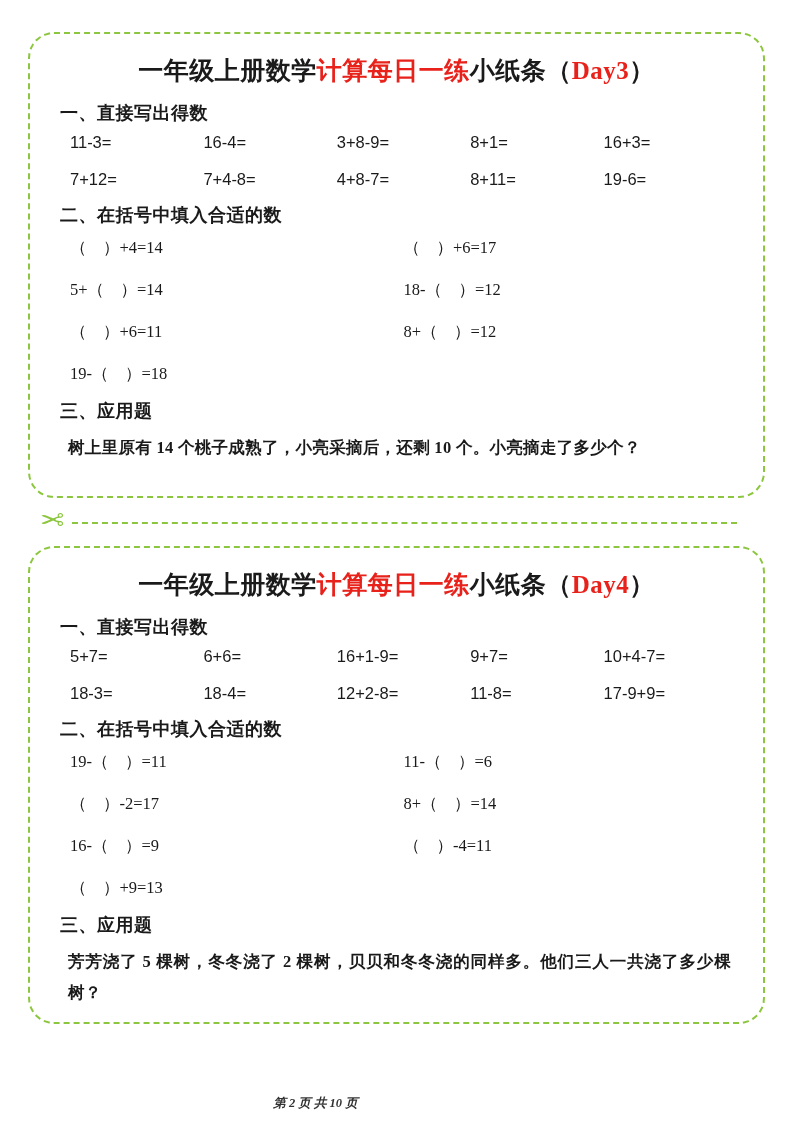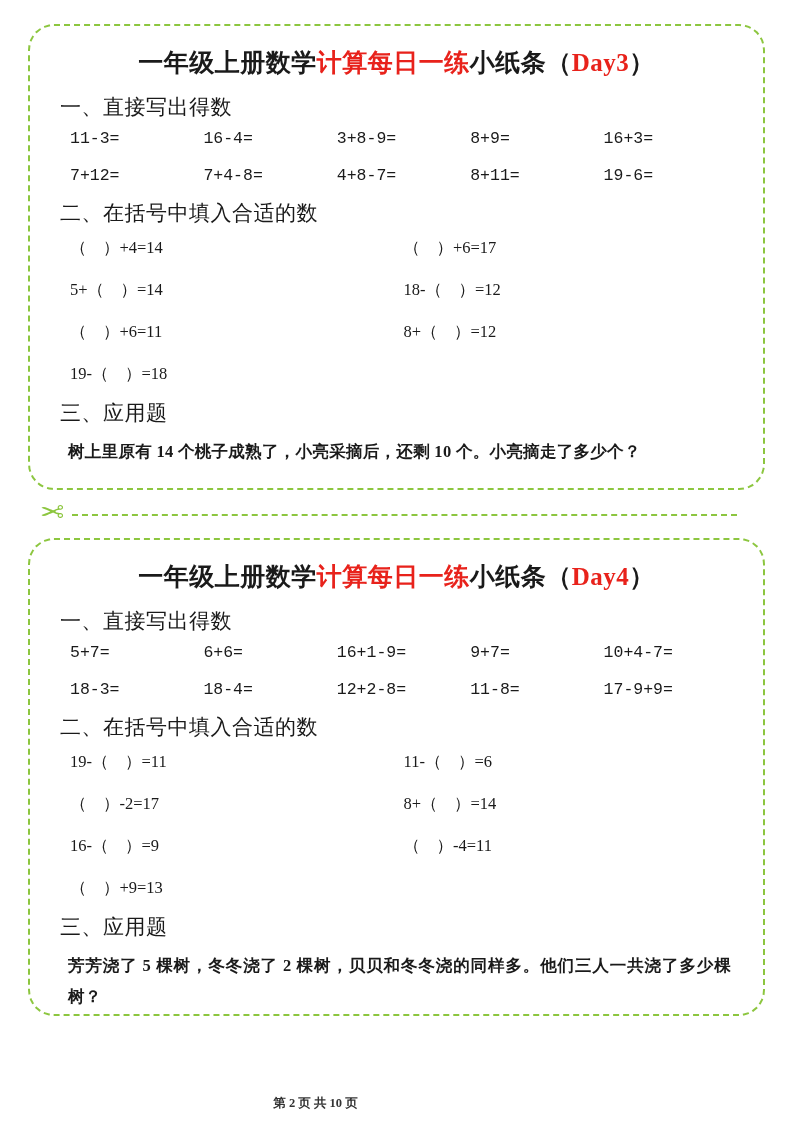--- a/index.html
+++ b/index.html
@@ -12,21 +12,21 @@
     height: 1122px;
     font-family: "Liberation Serif", "DejaVu Serif", serif;
     color: #1a1a1a;
     position: relative;
     overflow: hidden;
   }
   .page {
     width: 793px;
     height: 1122px;
     box-sizing: border-box;
-    padding: 24px 28px 0 28px;
+    padding: 32px 28px 0 28px;
     position: relative;
   }
 
   
   .card {
     border: 2.5px dashed #8cc63f;
     border-radius: 26px;
     box-sizing: border-box;
     padding: 14px 26px 22px 26px;
     position: relative;
@@ -40,37 +40,37 @@
     font-weight: bold;
     letter-spacing: 0.5px;
     margin: 6px 0 4px 0;
     white-space: nowrap;
     font-family: "Liberation Serif", "DejaVu Serif", serif;
   }
   .title .red { color: #e8221b; }
   .title .day { color: #e8221b; }
 
   .section-head {
-    font-size: 21px;
-    font-weight: normal;
+    font-size: 18px;
+    font-weight: bold;
     margin: 14px 0 4px 4px;
     letter-spacing: 0.5px;
   }
 
   .grid {
     display: grid;
     grid-template-columns: repeat(5, 1fr);
     row-gap: 18px;
     margin: 8px 0 2px 0;
     padding-left: 14px;
   }
   .grid .cell {
     font-size: 16.5px;
     white-space: nowrap;
-    font-family: Liberation Mono, monospace;
+    font-family: Liberation Sans, sans-serif;
   }
 
   .grid4 {
     display: grid;
     grid-template-columns: repeat(2, 1fr);
     row-gap: 20px;
     margin: 10px 0 2px 0;
     padding-left: 14px;
   }
   .grid4 .cell {
@@ -111,40 +111,41 @@
   }
 
   .footer {
     position: absolute;
     bottom: 10px;
     left: 0;
     width: 631px;
     text-align: center;
     font-size: 12.5px;
     color: #333;
+    font-style: italic;
   }
   .footer b { font-weight: bold; }
 </style>
 </head>
 <body>
 
 <div class="page">
 
   <div class="card first">
 
     <div class="title">
       <span>一年级上册数学</span><span class="red">计算每日一练</span><span>小纸条（</span><span class="day">Day3</span><span>）</span>
     </div>
 
     <div class="section-head">一、直接写出得数</div>
     <div class="grid">
       <div class="cell">11-3=</div>
       <div class="cell">16-4=</div>
       <div class="cell">3+8-9=</div>
-      <div class="cell">8+9=</div>
+      <div class="cell">8+1=</div>
       <div class="cell">16+3=</div>
       <div class="cell">7+12=</div>
       <div class="cell">7+4-8=</div>
       <div class="cell">4+8-7=</div>
       <div class="cell">8+11=</div>
       <div class="cell">19-6=</div>
     </div>
 
     <div class="section-head">二、在括号中填入合适的数</div>
     <div class="grid4">

